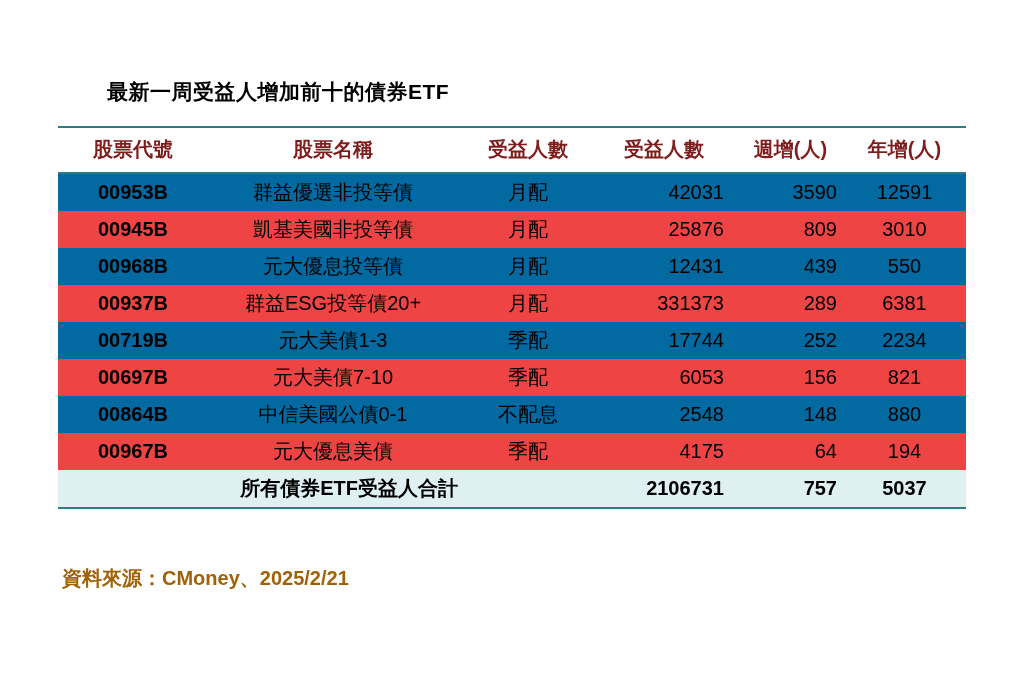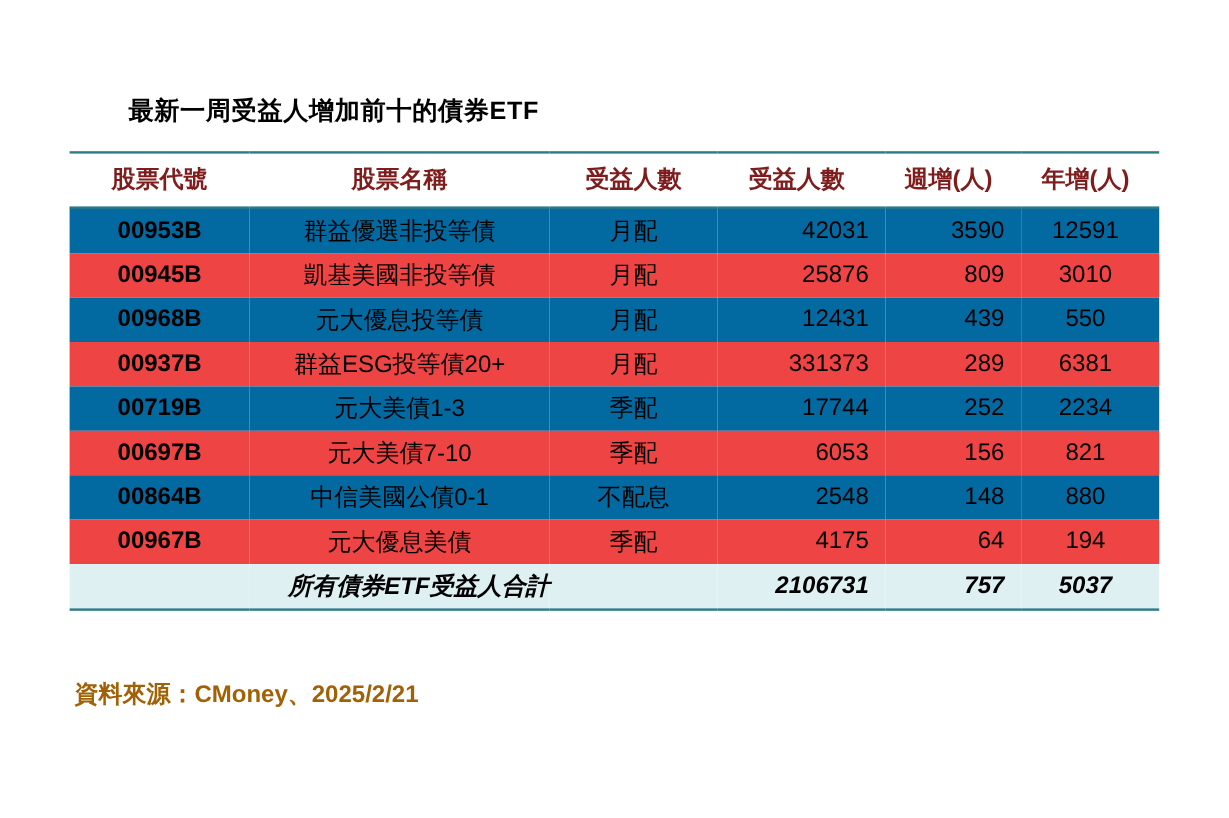--- a/index.html
+++ b/index.html
@@ -61,21 +61,20 @@
   tbody tr.odd td {
     background: #0369a1;
   }
   tbody tr.even td {
     background: #ef4444;
   }
   tbody tr.total td {
     background: #dff0f2;
     font-weight: bold;
     border-bottom: 2px solid #2e7b86;
-    font-style: italic;
   }
   .col-code   { width: 150px; text-align: center; }
   .col-name   { width: 250px; text-align: center; }
   .col-freq   { width: 140px; text-align: center; }
   .col-people { width: 140px; text-align: right; padding-right: 14px !important; }
   .col-week   { width: 113px; text-align: right; padding-right: 14px !important; }
   .col-year   { width: 115px; text-align: center; padding-right: 14px !important; }
 
   td.col-code { font-weight: bold; }
   tr.total td.col-name {

